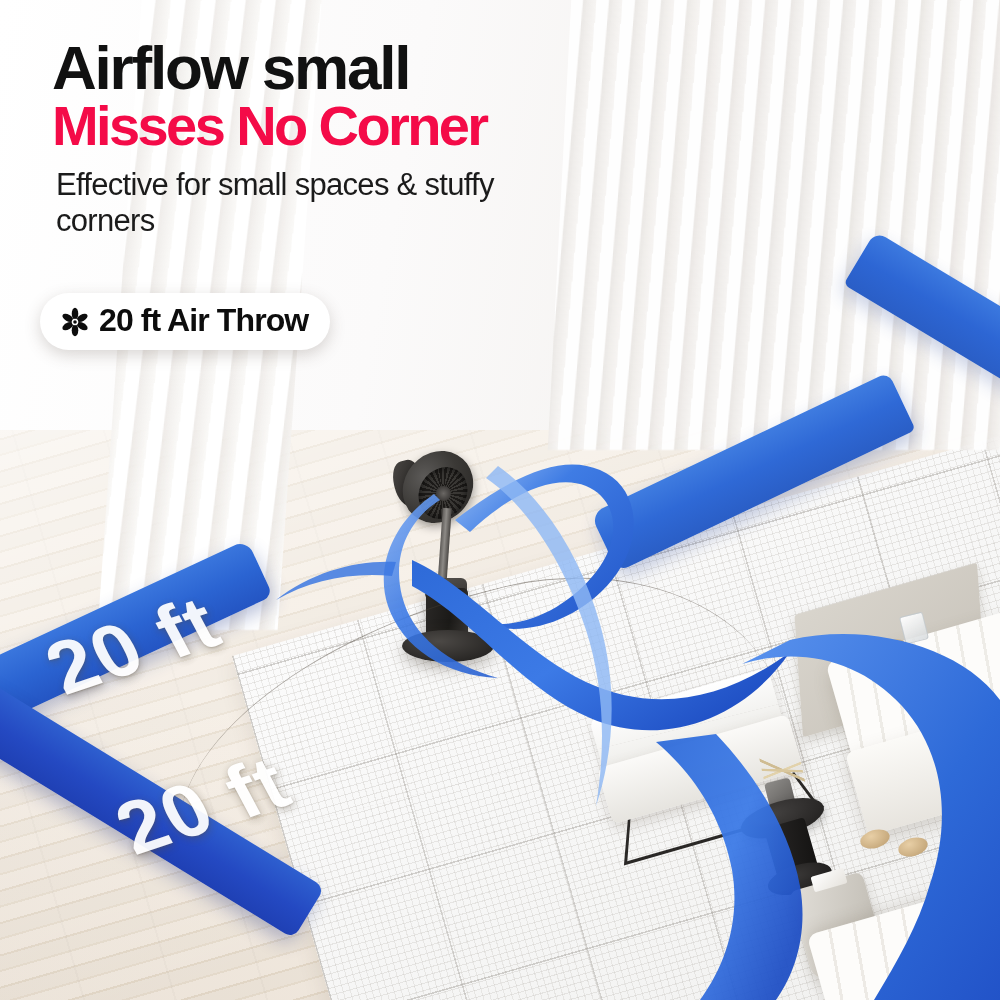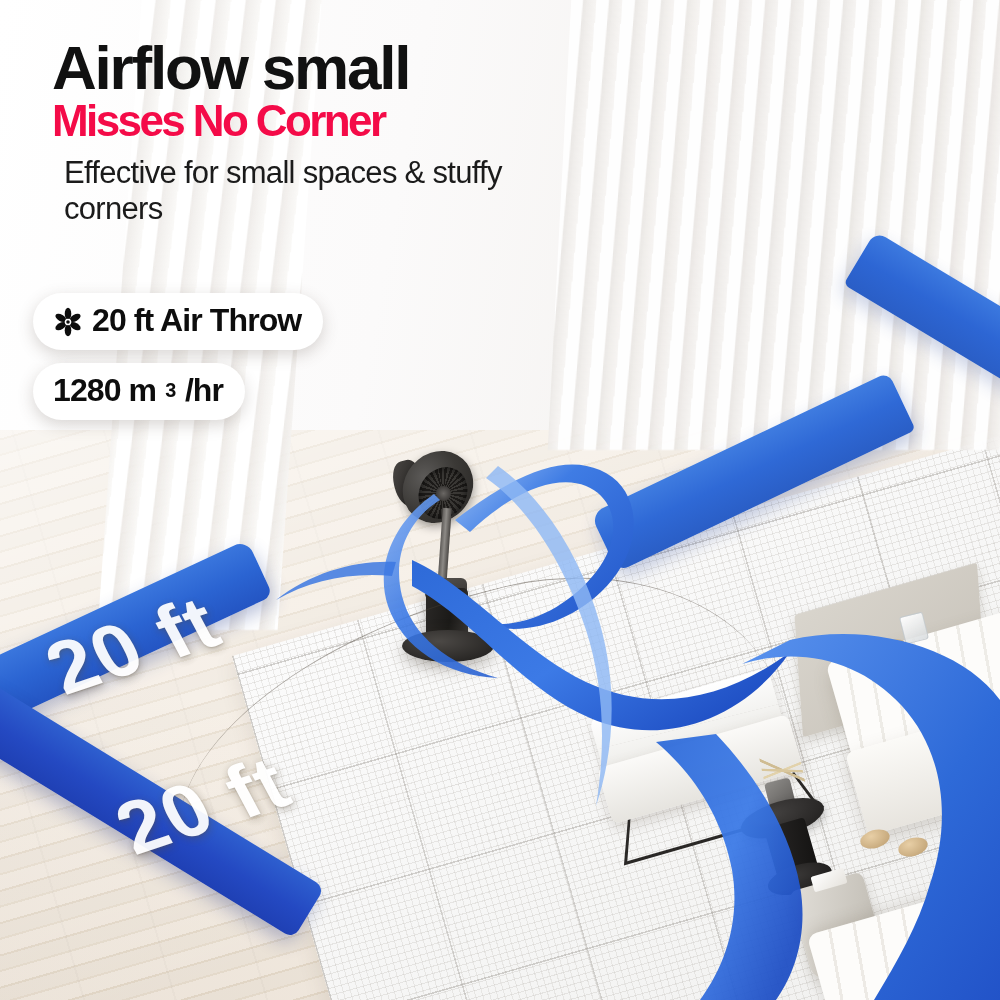--- a/index.html
+++ b/index.html
@@ -307,33 +307,33 @@
   .h1{
     margin:0;
     font-family:"Liberation Sans",sans-serif;
     font-weight:700;
     font-size:62px;
     line-height:.98;
     letter-spacing:-2.2px;
     color:#111111;
     text-shadow:0 1px 0 rgba(255,255,255,.5);
   }
-  .h1 .line2{display:block;color:#F40B48;font-size:44px;letter-spacing:-2.6px;}
+  .h1 .line2{display:block;color:#F40B48;font-size:56px;letter-spacing:-2.6px;}
   .sub{
-    margin:13px 0 0 12px;
+    margin:13px 0 0 4px;
     font-family:"Liberation Sans",sans-serif;
     font-weight:500;
     font-size:31px;
     line-height:1.16;
     letter-spacing:-.7px;
     color:#1b1b1b;
     max-width:520px;
   }
 
-  .badges{position:absolute;left:33px;top:293px;}
+  .badges{position:absolute;left:40px;top:293px;}
   .badge{
     display:inline-flex;align-items:center;gap:9px;
     background:#ffffff;
     border-radius:30px;
     padding:9px 22px 11px 20px;
     box-shadow:0 5px 16px rgba(80,70,58,.22);
     font-family:"Liberation Sans",sans-serif;
     font-weight:700;
     font-size:32px;
     letter-spacing:-.9px;
@@ -495,23 +495,16 @@
               <ellipse cx="16" cy="7.2" rx="3.5" ry="6.4" transform="rotate(300 16 16)"></ellipse>
               <circle cx="16" cy="16" r="3.4" fill="#ffffff"></circle>
               <circle cx="16" cy="16" r="1.9"></circle>
             </g>
           </svg>
         </span>
         <span>20 ft Air Throw</span>
       </div>
     </div>
 
-    <div class="badge-row">
-      <div class="badge">
-        <span>1280 m</span>
-          <span class="sup">3</span>
-          <span>/hr</span>
-      </div>
-    </div>
 
   </div>
 
 </div>
 
 </body></html>

